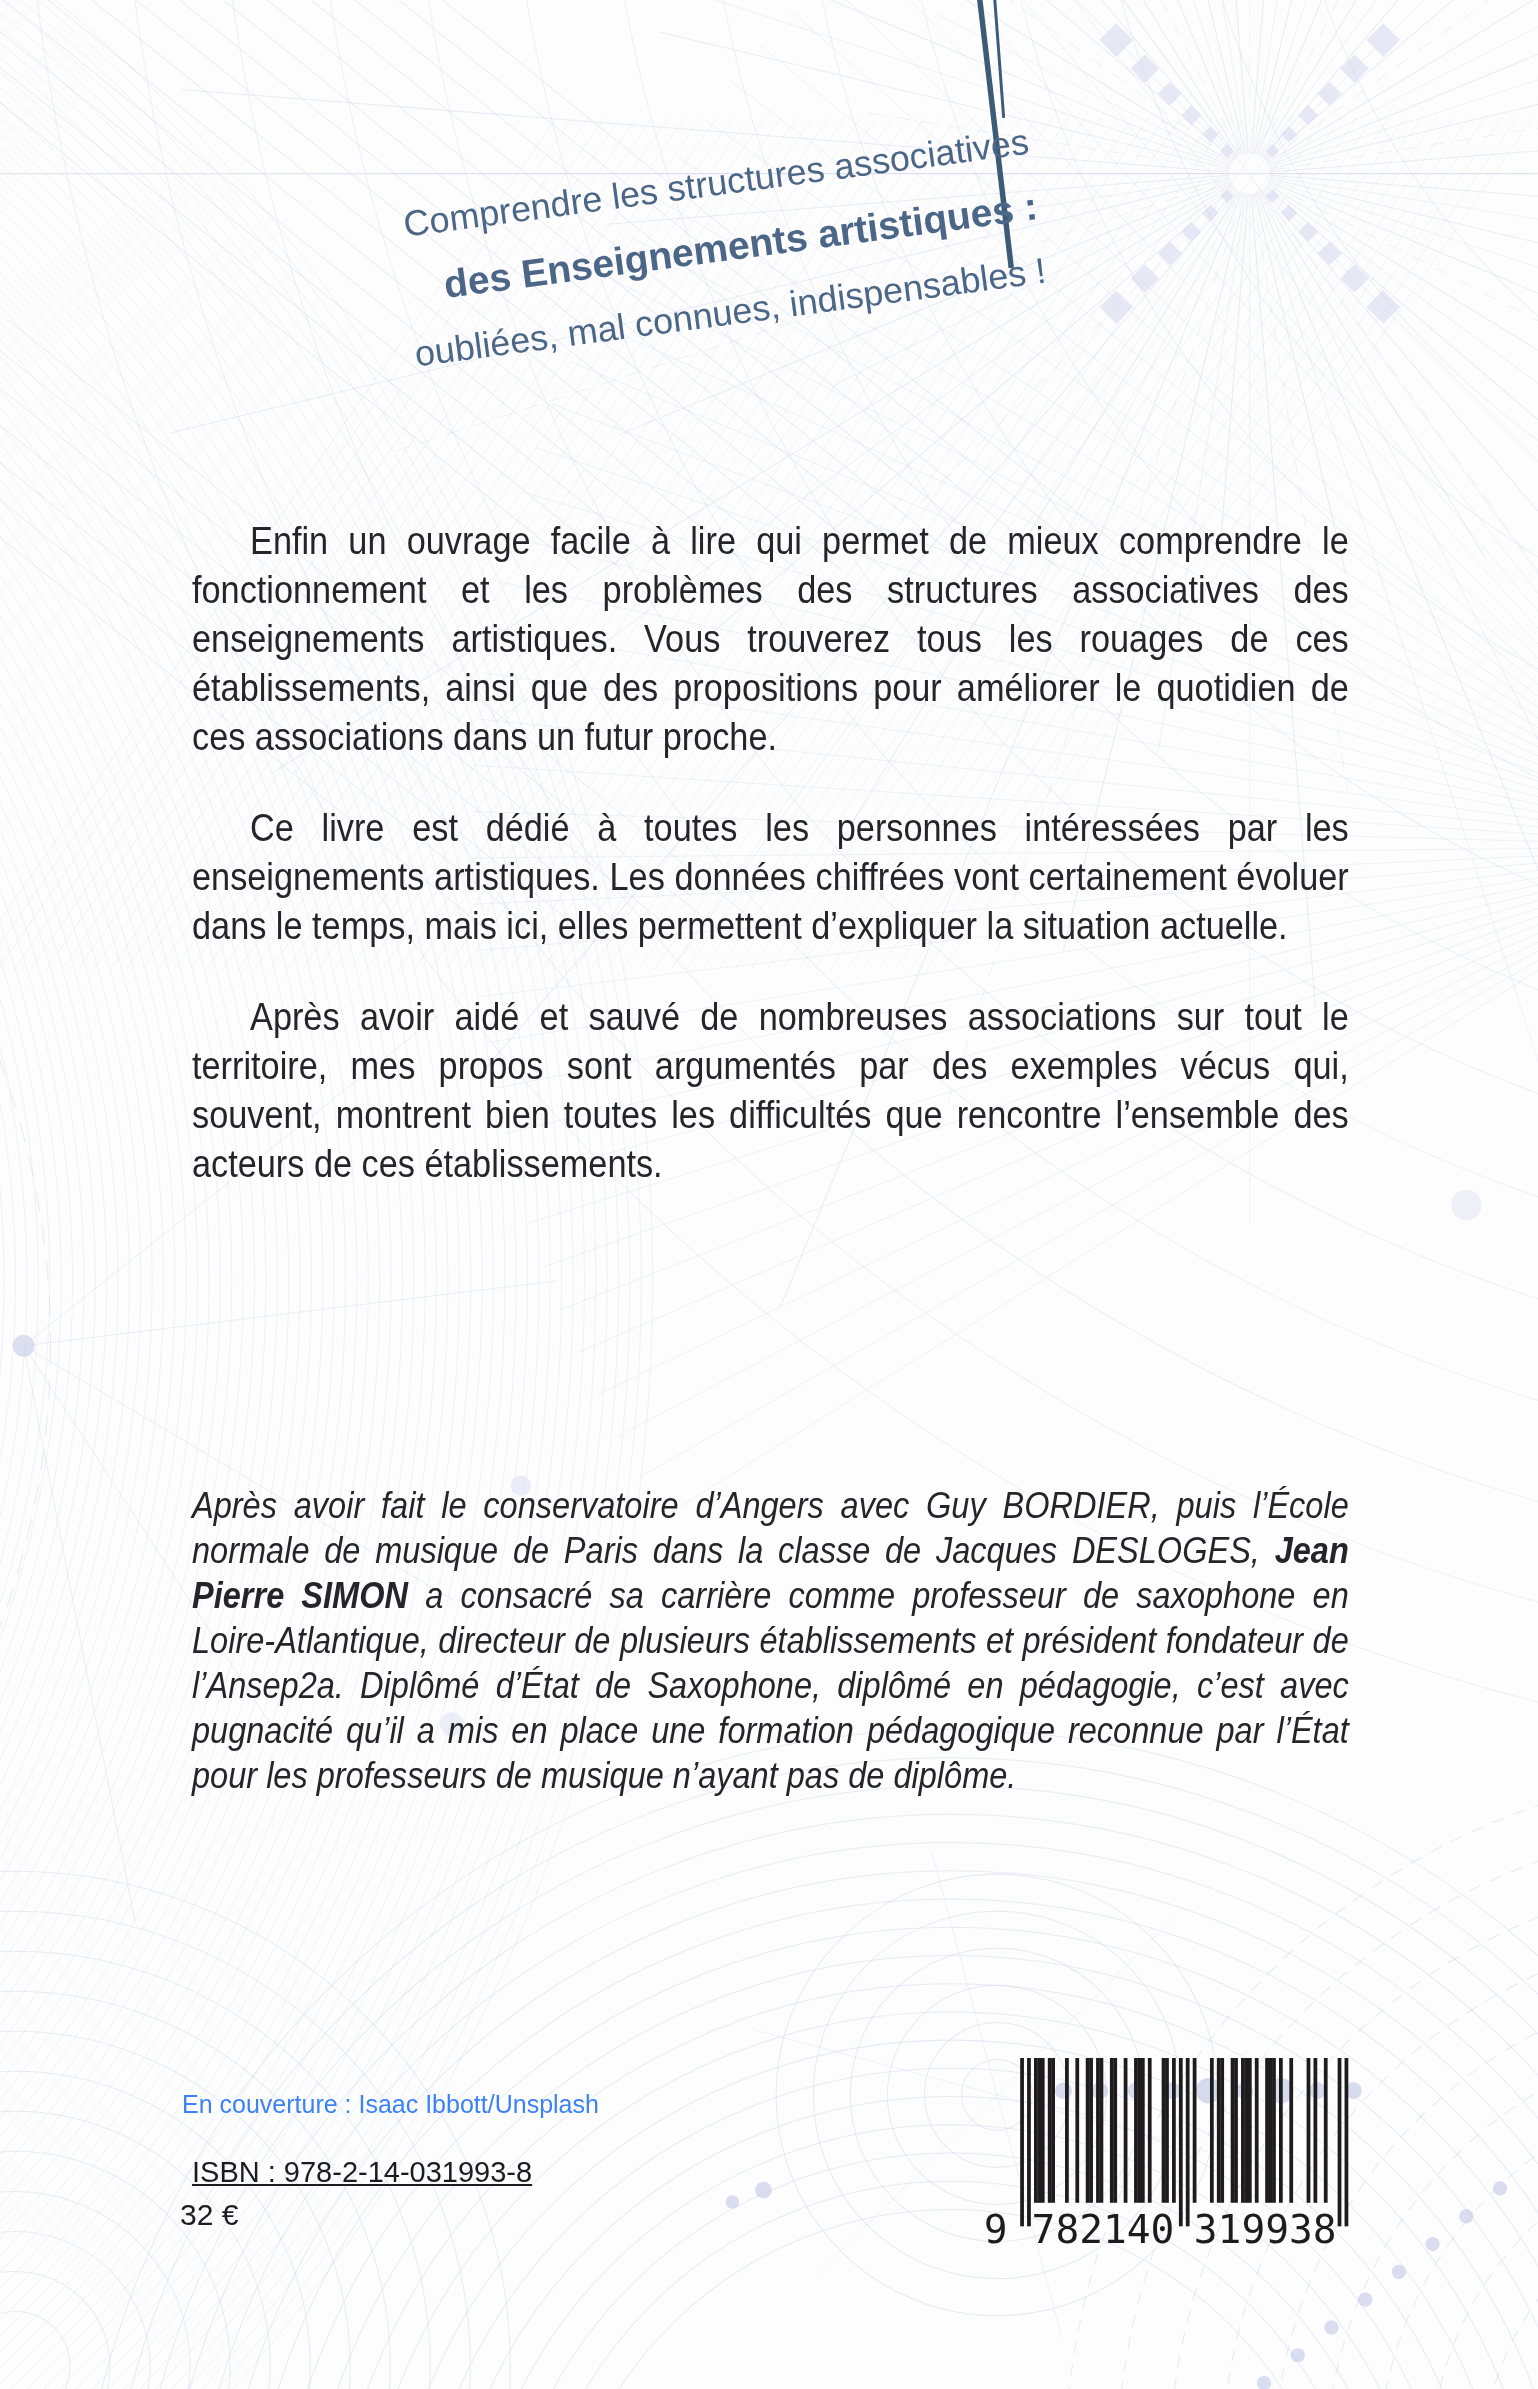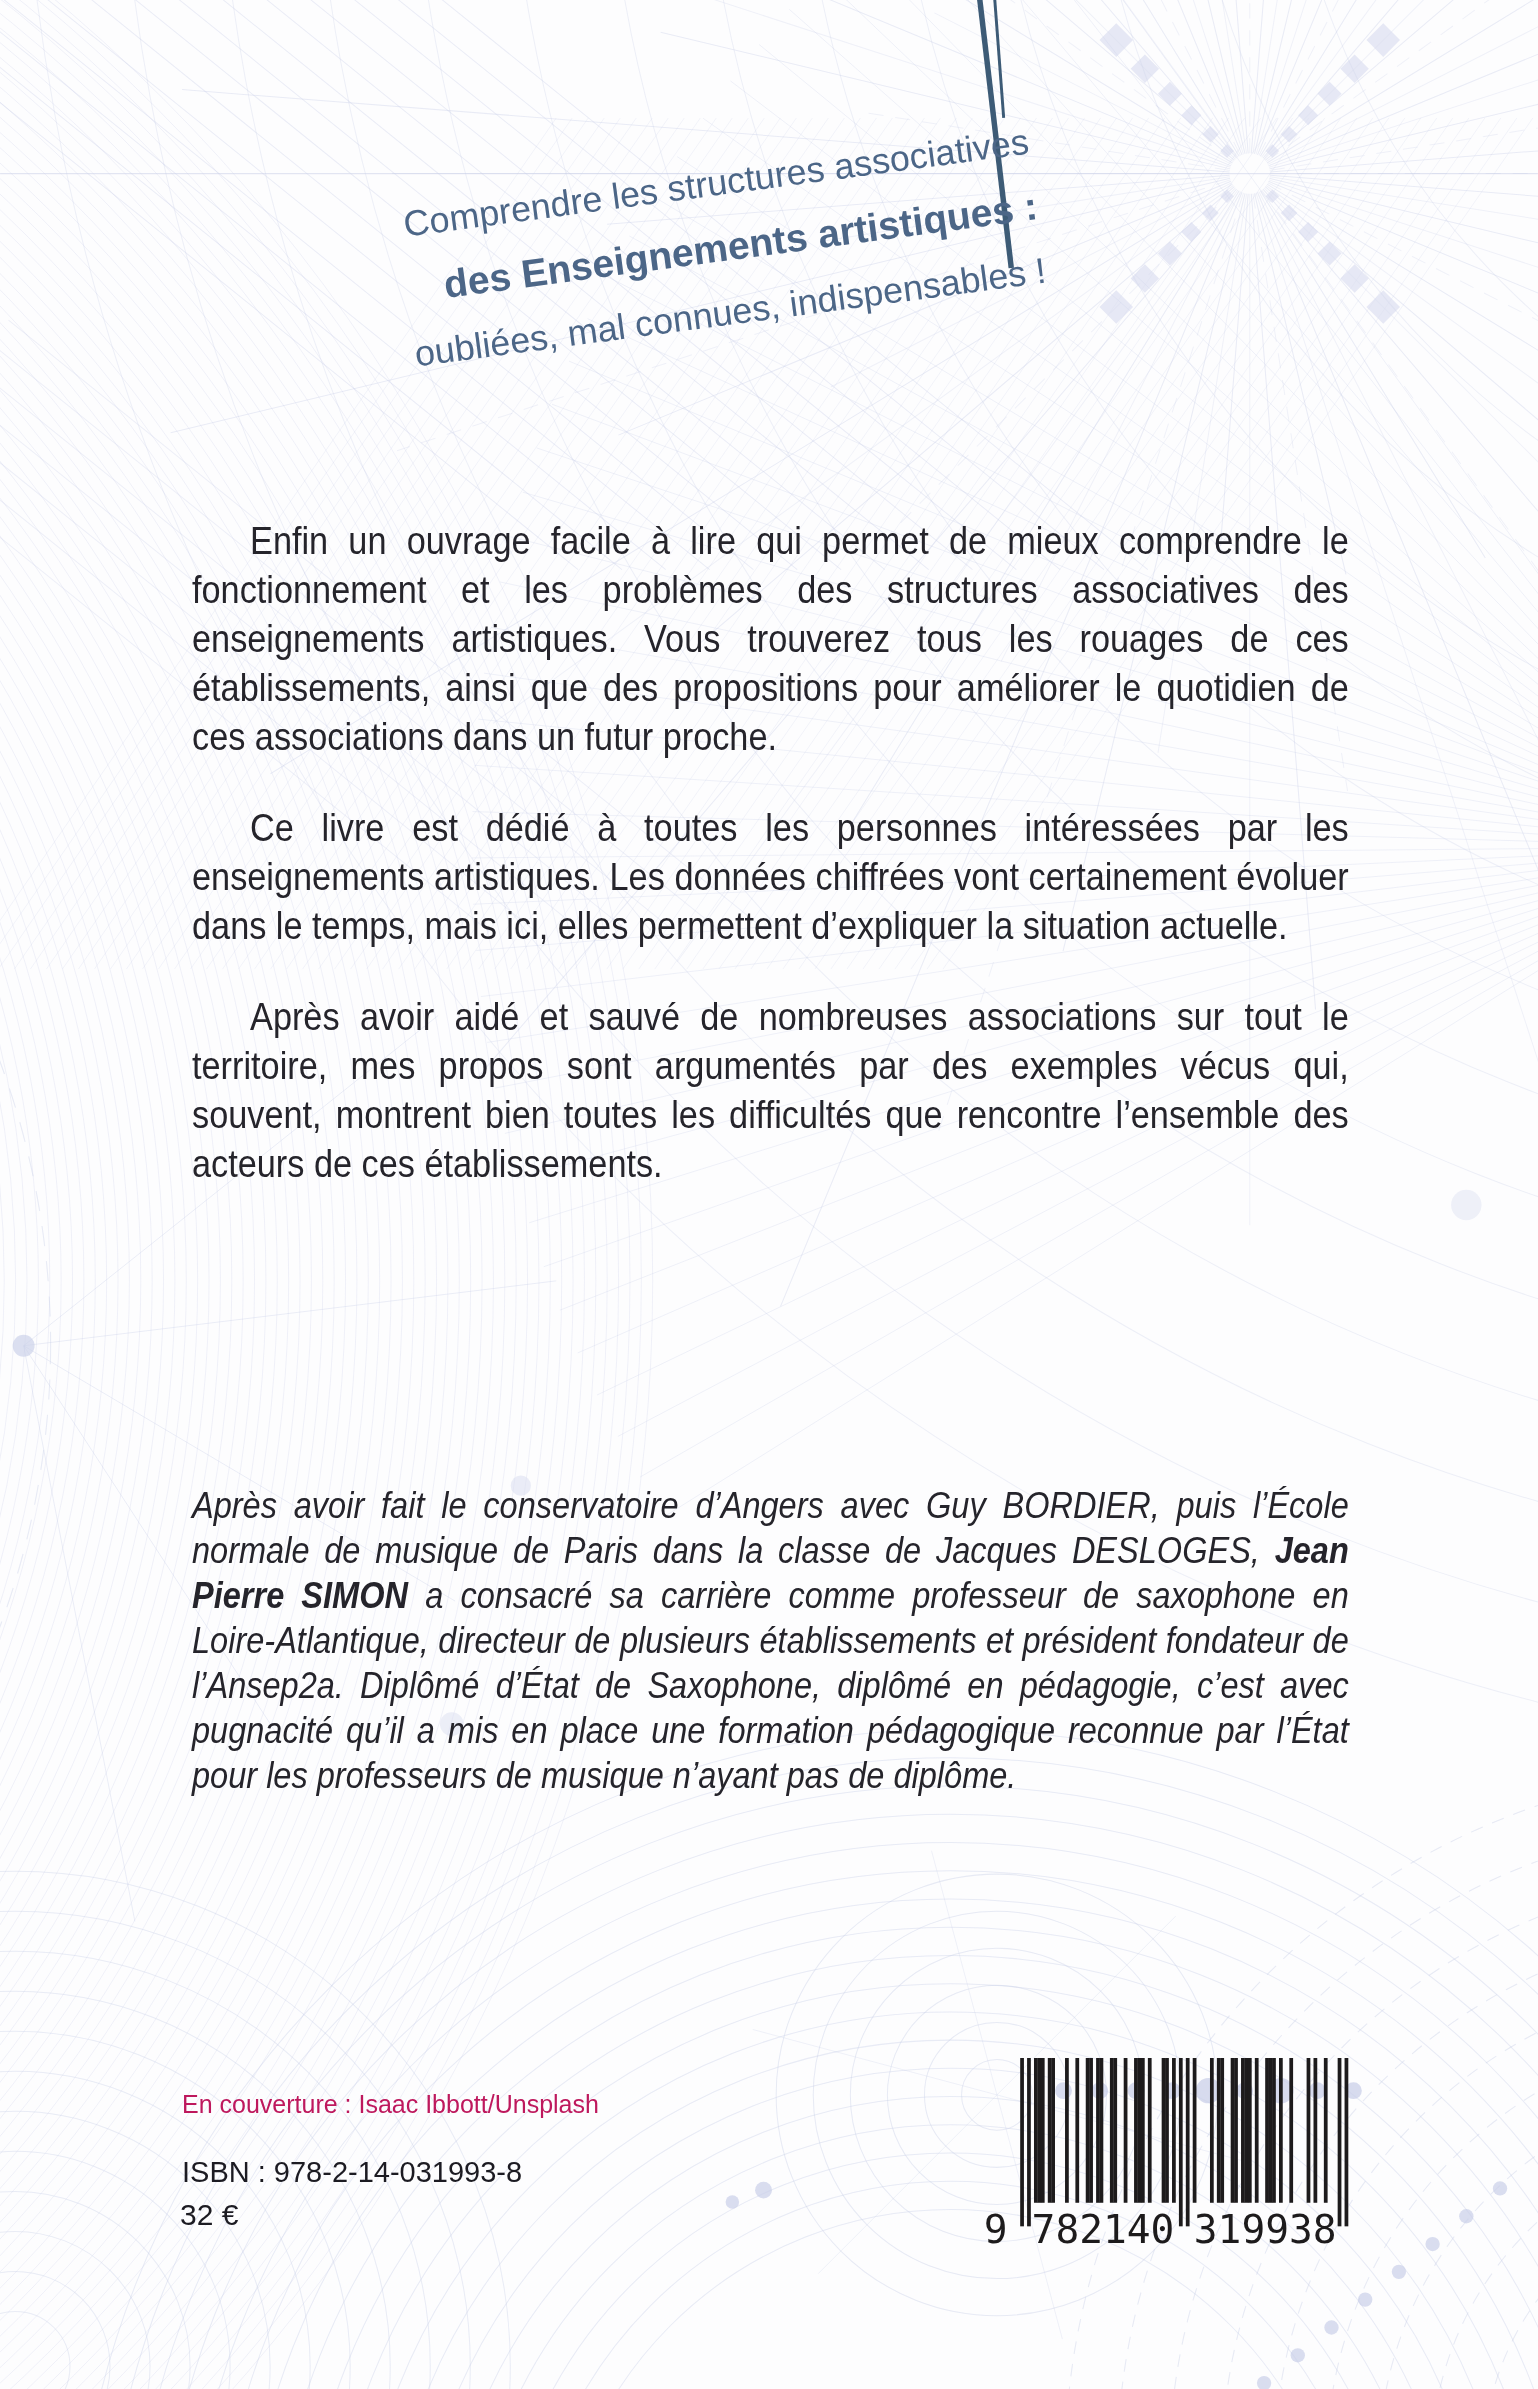--- a/index.html
+++ b/index.html
@@ -27,22 +27,22 @@
 
   
   .bio {
     position:absolute; left:192px; top:1483px; width:1316px;
     transform:scaleX(0.879); transform-origin:0 0;
     color:#25242b; font-size:37px; line-height:45px;
     font-style:italic; text-align:justify;
   }
   .bio b { font-weight:bold; }
 
-  .credit { position:absolute; left:182px; top:2090px; font-size:25px; color:#be185d; }
-  .isbn   { position:absolute; left:182px; top:2156px; font-size:29px; color:#1c1b22; }
+  .credit { position:absolute; left:182px; top:2090px; font-size:25px; color:#3b82f6; }
+  .isbn   { position:absolute; left:192px; top:2156px; font-size:29px; color:#1c1b22;text-decoration:underline; }
   .price  { position:absolute; left:180px; top:2198px; font-size:30px; font-weight:500; color:#1c1b22; }
 
   #barcode { position:absolute; left:951px; top:2058px; }
 </style>
 </head>
 <body>
 
 <div class="page">
 
   <svg id="bg" viewBox="0 0 1825 2835" xmlns="http://www.w3.org/2000/svg">

